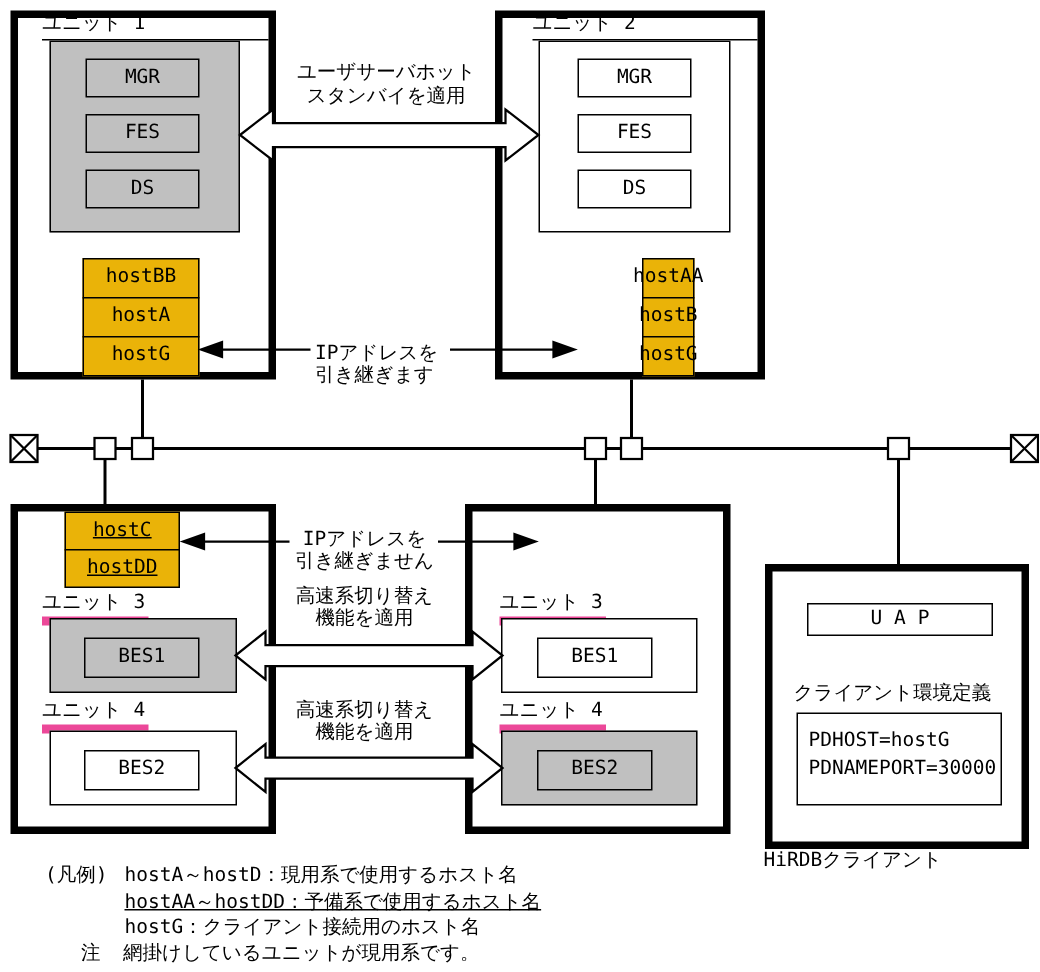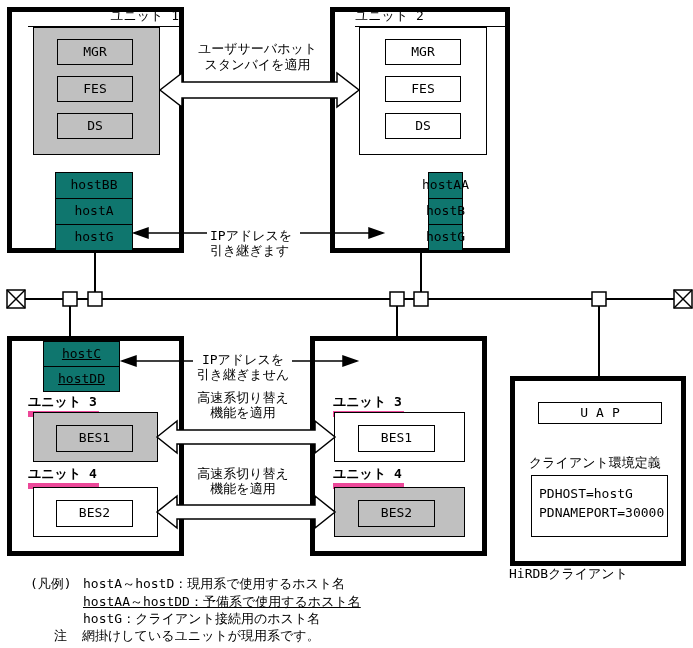--- a/index.html
+++ b/index.html
@@ -7,37 +7,37 @@
     position:relative;width:693px;height:648px;background:#fff;overflow:hidden;
     font-family:"DejaVu Sans Mono","DejaVu Sans",monospace;
     color:#000;font-size:13px;line-height:1.15;
   }
   .abs{position:absolute;box-sizing:border-box;}
   .thick{border:5px solid #000;background:#fff;}
   .b1{border:1px solid #000;}
   .gray{background:#c0c0c0;}
   .white{background:#fff;}
   .cell{display:flex;align-items:center;justify-content:center;}
-  .stack .hcell{height:25px;margin-top:-1px;border:1px solid #000;background:#0f766e;
+  .stack .hcell{height:25px;margin-top:-1px;border:1px solid #000;background:#eab308;
     display:flex;align-items:center;justify-content:center;}
   .stack .hcell:first-child{margin-top:0;}
   .stack2 .hcell{height:24px;}
   .divlabel{border-bottom:1px solid #000;padding-bottom:2px;white-space:nowrap;}
-  .ulab{display:inline-block;border-bottom:6px solid #ec4899;padding:0 2px 1px 0;white-space:nowrap;font-weight:bold;}
+  .ulab{display:inline-block;border-bottom:6px solid #ec4899;padding:0 2px 1px 0;white-space:nowrap;}
   .txt{white-space:nowrap;}
   .ctr{text-align:center;}
   svg{display:block;}
 </style>
 </head>
 <body>
 
 <div id="canvas">
 
   <div class="abs thick" style="left:7px;top:7px;width:177px;height:246px;"></div>
-  <div class="abs divlabel" style="left:28px;top:9px;width:151px;text-align:right;">ユニット 1</div>
+  <div class="abs divlabel" style="left:28px;top:9px;width:151px;">ユニット 1</div>
   <div class="abs b1 gray" style="left:33px;top:27px;width:127px;height:128px;"></div>
   <div class="abs b1 gray cell" style="left:57px;top:39px;width:76px;height:26px;">MGR</div>
   <div class="abs b1 gray cell" style="left:57px;top:76px;width:76px;height:26px;">FES</div>
   <div class="abs b1 gray cell" style="left:57px;top:113px;width:76px;height:26px;">DS</div>
   <div class="abs stack" style="left:55px;top:172px;width:78px;">
     <div class="hcell">hostBB</div>
     <div class="hcell">hostA</div>
     <div class="hcell">hostG</div>
   </div>
 

